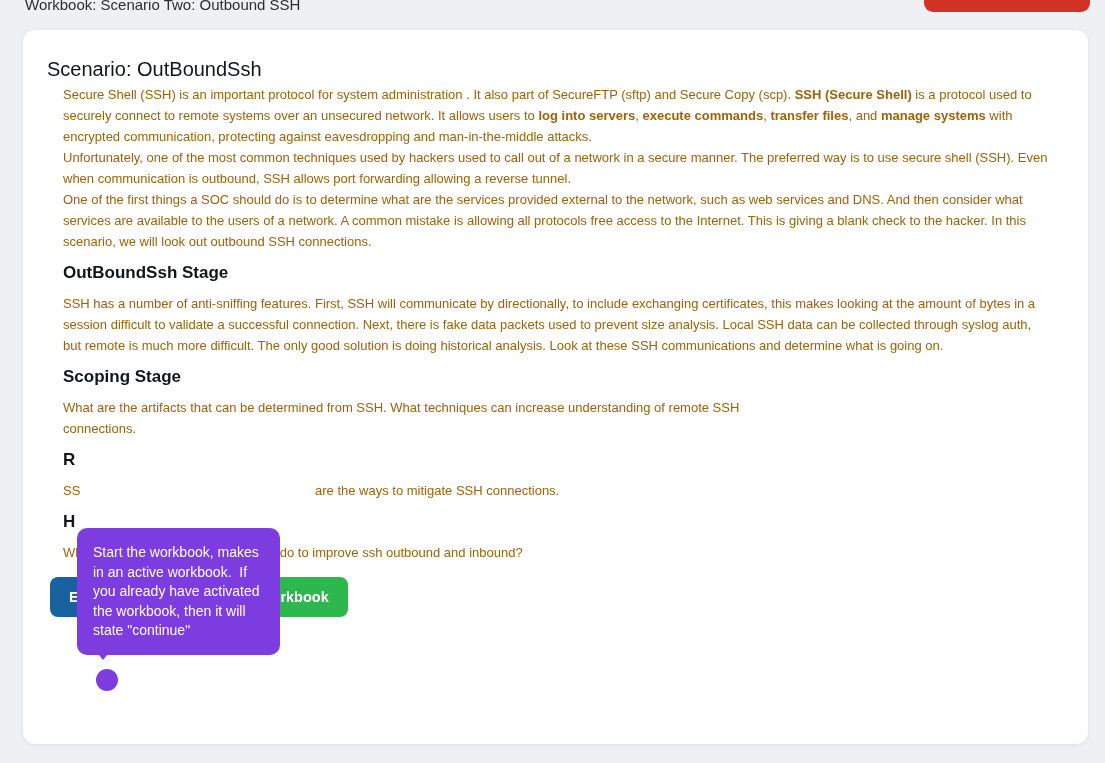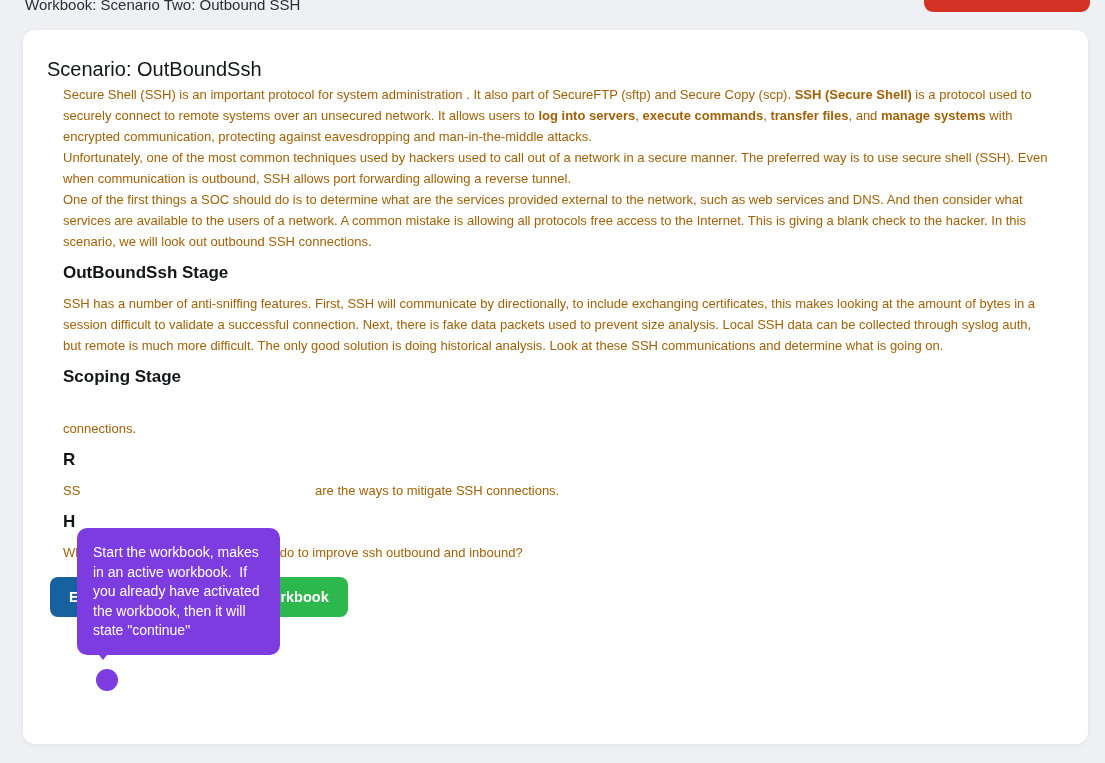--- a/index.html
+++ b/index.html
@@ -86,21 +86,21 @@
   <div class="card-title">Scenario: OutBoundSsh</div>
 
   <div class="sections">
 
     <p class="body"><span>Secure Shell (SSH) is an important protocol for system administration . It also part of SecureFTP (sftp) and Secure Copy (scp). </span><span class="b">SSH (Secure Shell)</span><span> is a protocol used to securely connect to remote systems over an unsecured network. It allows users to </span><span class="b">log into servers</span><span>, </span><span class="b">execute commands</span><span>, </span><span class="b">transfer files</span><span>, and </span><span class="b">manage systems</span><span> with encrypted communication, protecting against eavesdropping and man-in-the-middle attacks.</span><br><span>Unfortunately, one of the most common techniques used by hackers used to call out of a network in a secure manner. The preferred way is to use secure shell (SSH). Even when communication is outbound, SSH allows port forwarding allowing a reverse tunnel.</span><br><span>One of the first things a SOC should do is to determine what are the services provided external to the network, such as web services and DNS. And then consider what services are available to the users of a network. A common mistake is allowing all protocols free access to the Internet. This is giving a blank check to the hacker. In this scenario, we will look out outbound SSH connections.</span></p>
 
     <h3 class="sec">OutBoundSsh Stage</h3>
     <p class="body">SSH has a number of anti-sniffing features. First, SSH will communicate by directionally, to include exchanging certificates, this makes looking at the amount of bytes in a session difficult to validate a successful connection. Next, there is fake data packets used to prevent size analysis. Local SSH data can be collected through syslog auth, but remote is much more difficult. The only good solution is doing historical analysis. Look at these SSH communications and determine what is going on.</p>
 
     <h3 class="sec">Scoping Stage</h3>
-    <p class="body"><br><span>connections.</span></p>
+    <p class="body"><span>What are the artifacts that can be determined from SSH. What techniques can increase understanding of remote SSH</span><br><span>connections.</span></p>
 
     <h3 class="sec">R</h3>
     <p class="body frag-line"><span>SS</span><span class="frag-right">are the ways to mitigate SSH connections.</span></p>
 
     <h3 class="sec">H</h3>
     <p class="body">What actions should the organization do to improve ssh outbound and inbound?</p>
 
     <div class="btn-row">
       <button class="btn btn-edit">Edit Workbook</button>
       <button class="btn btn-start">Start Workbook</button>

